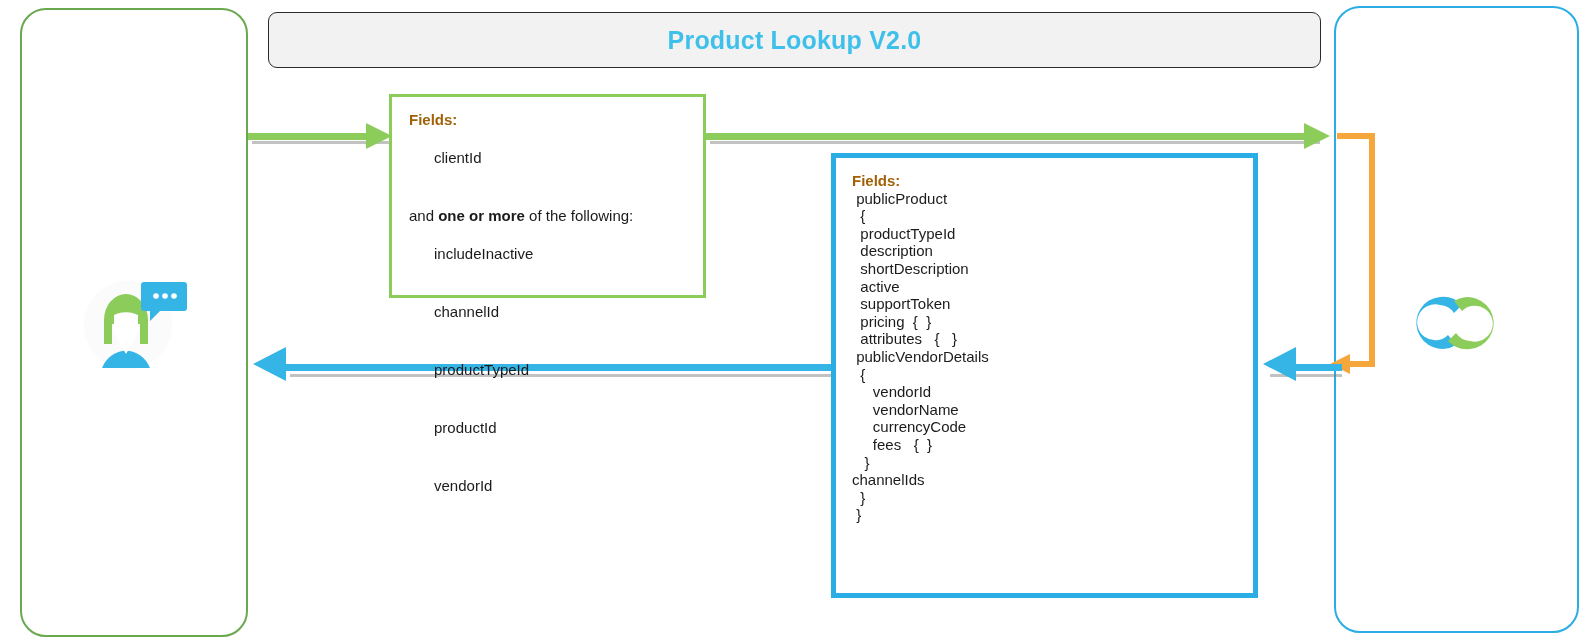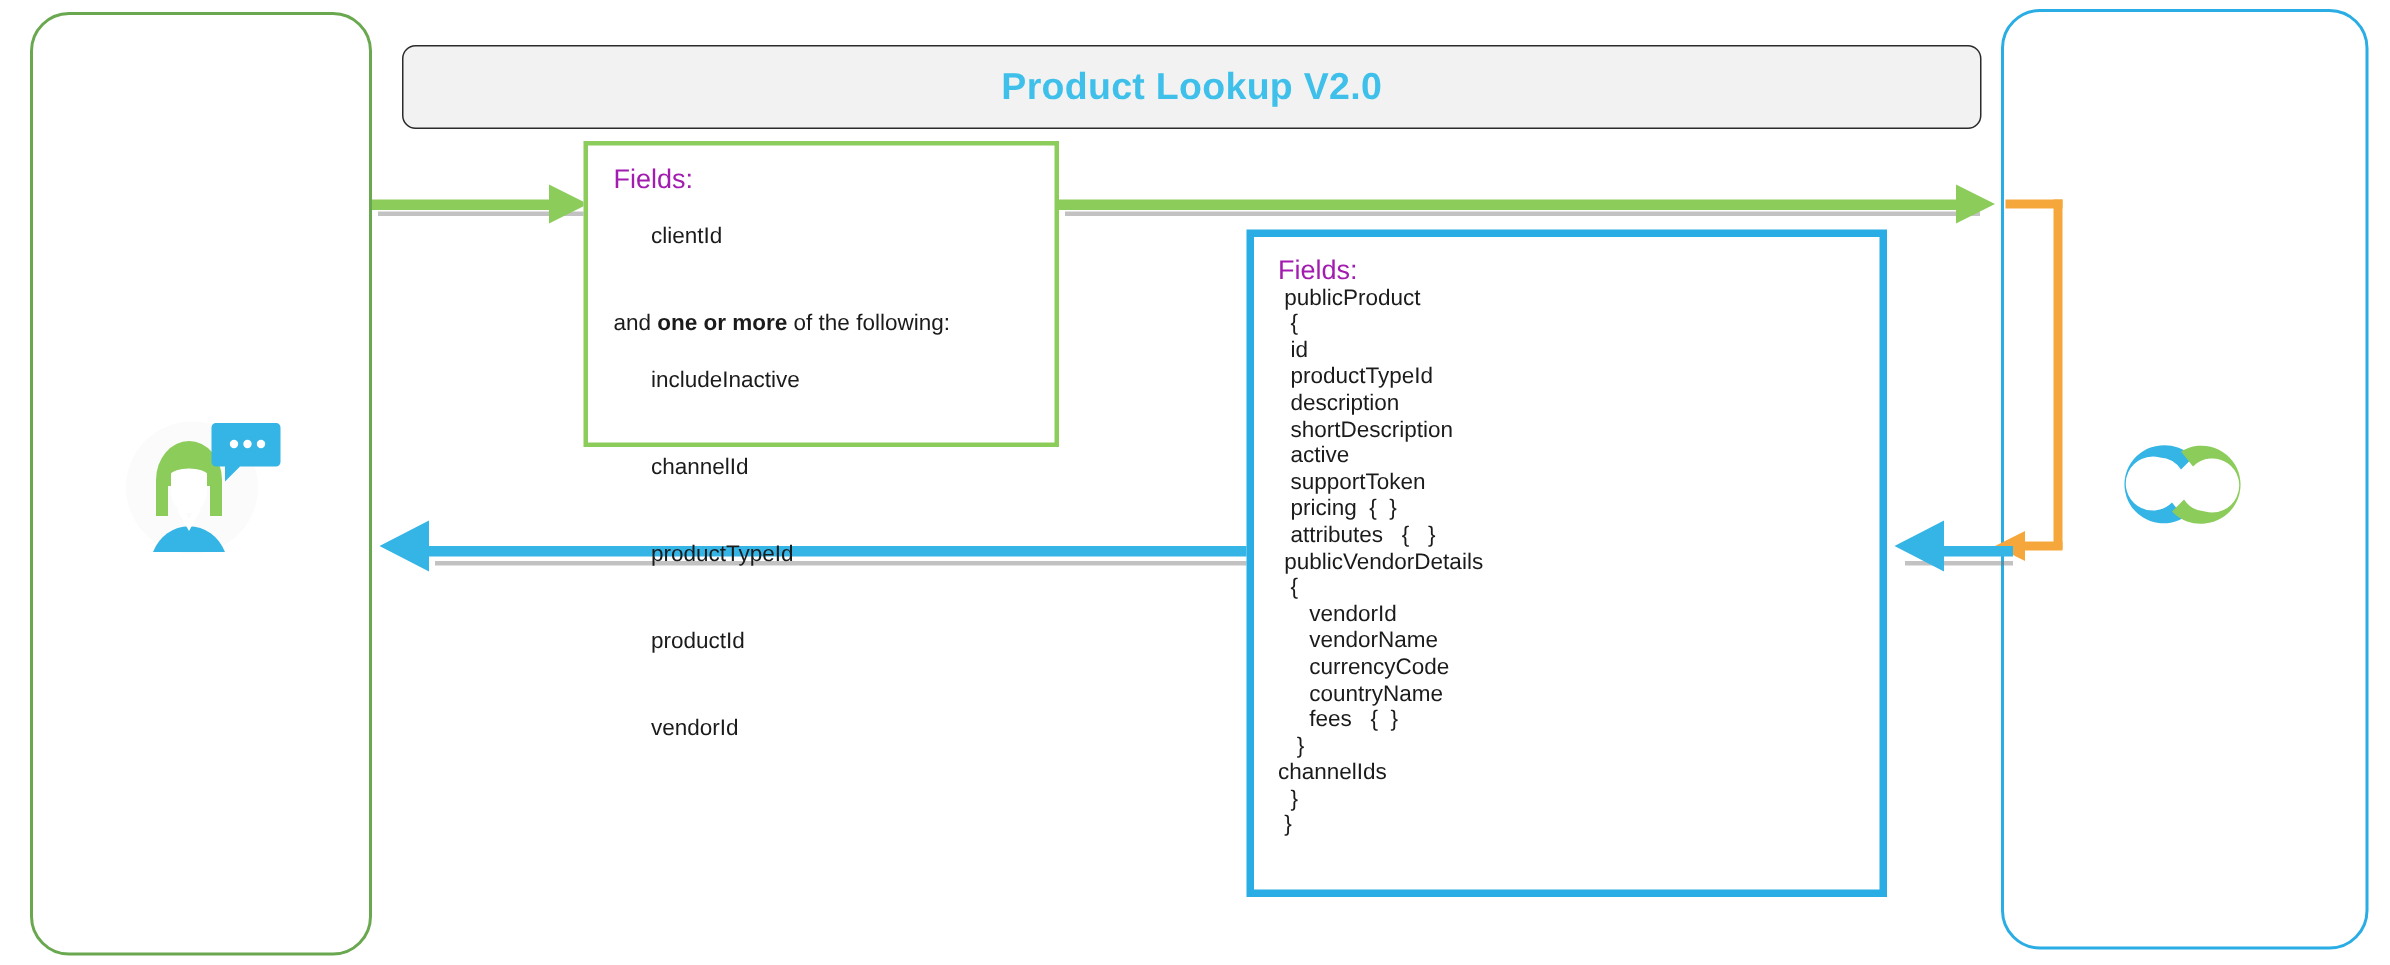--- a/index.html
+++ b/index.html
@@ -37,21 +37,21 @@
     top: 6px;
     width: 245px;
     height: 627px;
     border: 2.5px solid #29ade4;
   }
 
   
   #title-bar {
     position: absolute;
     left: 268px;
-    top: 30px;
+    top: 12px;
     width: 1053px;
     height: 56px;
     box-sizing: border-box;
     background: #f2f2f2;
     border: 1.6px solid #2b2b2b;
     border-radius: 9px;
     display: flex;
     align-items: center;
     justify-content: center;
   }
@@ -80,23 +80,23 @@
   #response-box {
     left: 831px;
     top: 153px;
     width: 427px;
     height: 445px;
     border: 5px solid #29ade4;
     padding: 14px 0 0 16px;
   }
 
   .field-head {
-    font-size: 18px;
-    font-weight: normal;
-    color: #a21caf;
+    font-size: 15px;
+    font-weight: bold;
+    color: #a16207;
     line-height: 19px;
     white-space: pre;
   }
   .field-line {
     font-size: 15px;
     color: #1b1b1b;
     line-height: 19.3px;
     white-space: pre;
   }
   .field-line.gap {
@@ -219,34 +219,32 @@
     </div>
     <div class="field-line">
       <span>vendorId</span>
     </div>
   </div>
 
   <div class="msg-box" id="response-box">
     <div class="field-head">Fields:</div>
     <div class="field-line"> publicProduct</div>
     <div class="field-line">  {</div>
-    <div class="field-line">  id</div>
     <div class="field-line">  productTypeId</div>
     <div class="field-line">  description</div>
     <div class="field-line">  shortDescription</div>
     <div class="field-line">  active</div>
     <div class="field-line">  supportToken</div>
     <div class="field-line">  pricing  {  }</div>
     <div class="field-line">  attributes   {   }</div>
     <div class="field-line"> publicVendorDetails</div>
     <div class="field-line">  {</div>
     <div class="field-line">     vendorId</div>
     <div class="field-line">     vendorName</div>
     <div class="field-line">     currencyCode</div>
-    <div class="field-line">     countryName</div>
     <div class="field-line">     fees   {  }</div>
     <div class="field-line">   }</div>
     <div class="field-line">channelIds</div>
     <div class="field-line">  }</div>
     <div class="field-line"> }</div>
   </div>
 
   <svg id="consumer-avatar" viewBox="0 0 112 106">
     <circle cx="50" cy="53" r="44" fill="#fbfbfb"></circle>
 

